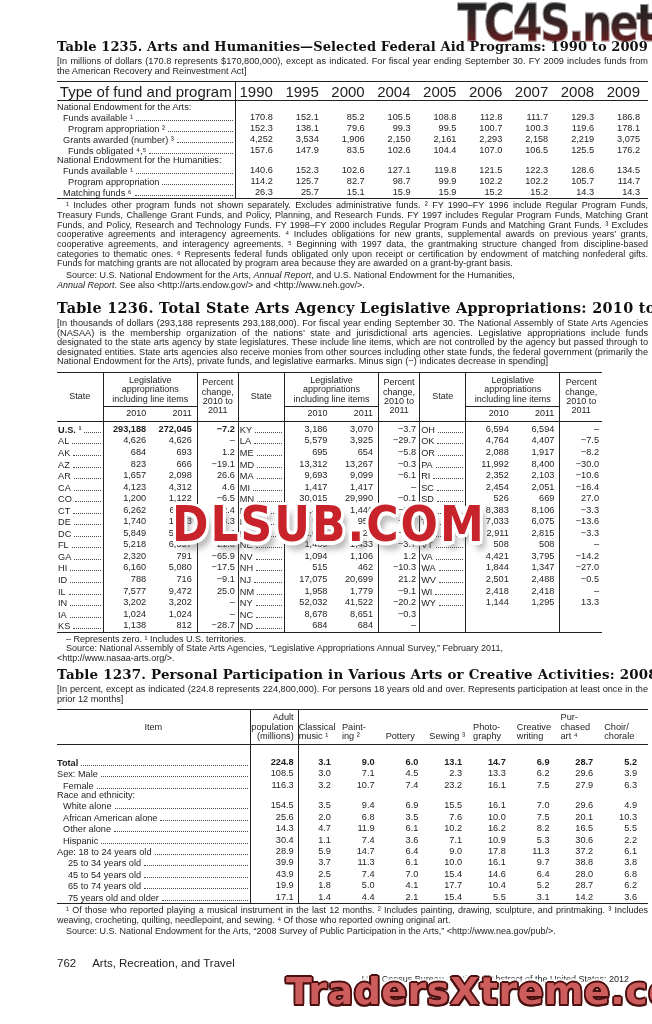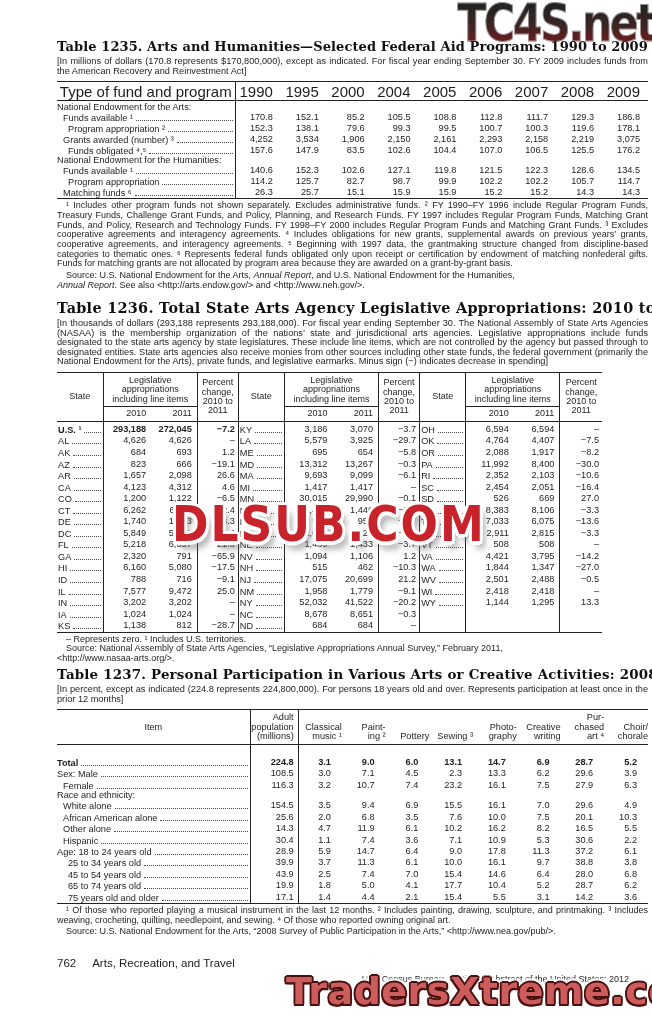--- a/index.html
+++ b/index.html
@@ -38,21 +38,21 @@
   .t1236 .h-pct.last{border-right:none;}
   .t1236 .h-yr{border-bottom:0.8px solid #222;text-align:right;padding:1px 5px 2px 0;height:11px;}
   .t1236 td{font-size:9.2px;line-height:9.55px;}
   .t1236 .c-state{border-right:0.8px solid #222;padding-left:1px;}
   .t1236 .c-num{text-align:right;padding-right:5px;}
   .t1236 .c-pct{border-left:0.8px solid #222;border-right:0.8px solid #222;text-align:right;padding-right:3px;}
   .t1236 .c-pct.last{border-right:none;}
   .t1236 tbody tr:first-child td{padding-top:2px;}
   
   .t1237{width:591px;border-top:1.4px solid #222;border-bottom:1.4px solid #222;}
-  .t1237 thead th{border-bottom:0.8px solid #222;vertical-align:bottom;font-size:9.2px;line-height:9.5px;padding:3px 0 2px 0;text-align:right;}
+  .t1237 thead th{border-bottom:0.8px solid #222;vertical-align:bottom;font-size:9.2px;line-height:9.5px;padding:3px 0 2px 0;text-align:left;}
   .t1237 .stub-h{text-align:center;vertical-align:middle;border-right:0.8px solid #222;}
   .t1237 .h-adult{text-align:right;padding-right:4px;border-right:0.8px solid #222;}
   .t1237 td{font-size:9.2px;line-height:9.4px;}
   .t1237 td.stub{border-right:0.8px solid #222;}
   .t1237 td.num{text-align:right;padding-right:11px;}
   .t1237 td.adult{text-align:right;padding-right:4px;border-right:0.8px solid #222;}
   .t1237 tbody tr:first-child td{padding-top:12px;}
   
   .page-footer{position:absolute;left:57px;top:957px;font-size:11.5px;color:#222;z-index:1;}
   .page-footer .secname{margin-left:16px;}

